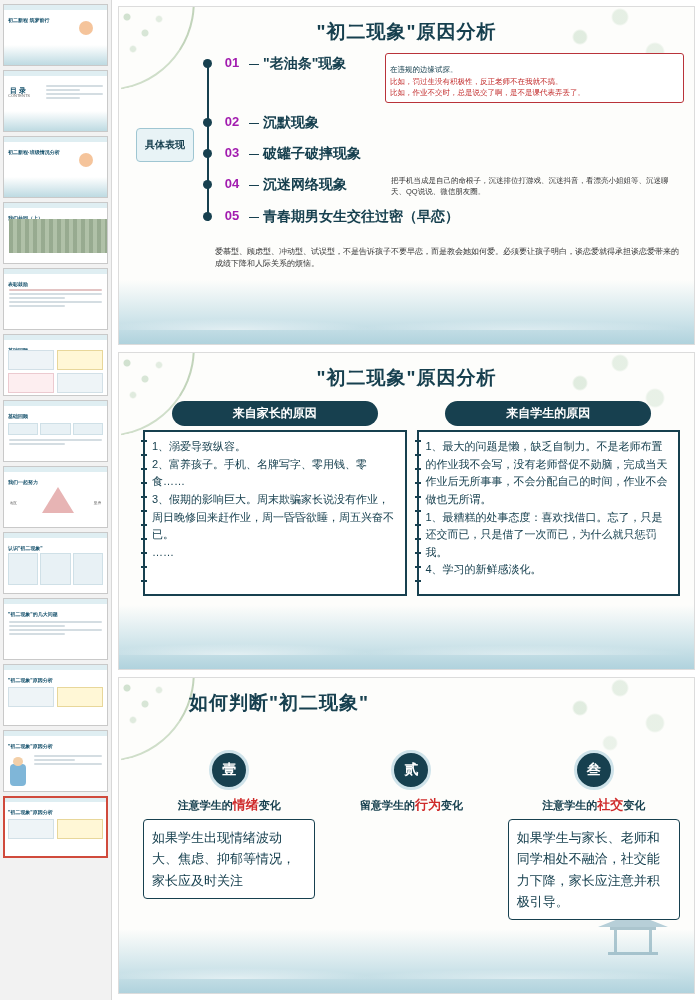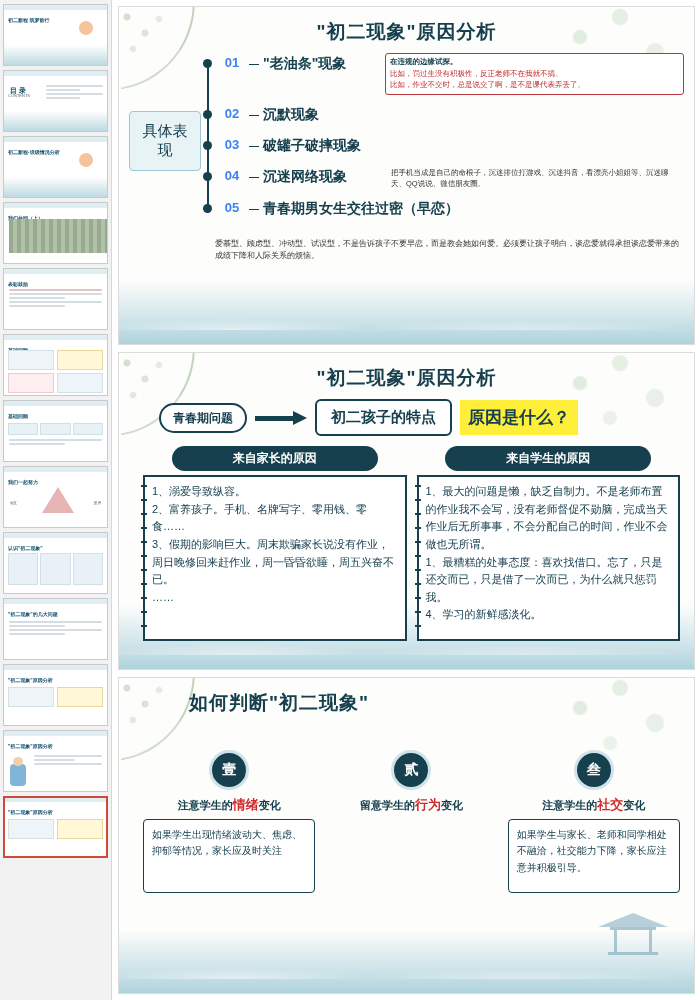--- a/index.html
+++ b/index.html
@@ -111,48 +111,48 @@
   }
   .s-title.left{text-align:left;padding-left:70px;}
 
   
   .s1 .body{position:relative;z-index:4;margin-top:8px;padding:0 10px;display:flex;}
   .tag-left{
     width:72px;flex:0 0 72px;display:flex;align-items:center;justify-content:center;
   }
   .tag-box{
     background:#e8f3f6;border:1px solid #9fc6d2;border-radius:4px;
-    padding:10px 8px;font-size:15px;font-weight:normal;color:#17404f;line-height:1.25;
+    padding:10px 8px;font-size:10px;font-weight:bold;color:#17404f;line-height:1.25;
     text-align:center;
   }
   .rows{flex:1;position:relative;padding-left:10px;}
   .rows:before{
     content:"";position:absolute;left:6px;top:10px;bottom:16px;width:2px;background:#17404f;
   }
   .row{display:flex;align-items:flex-start;margin-bottom:9px;position:relative;}
   .dot{
     position:absolute;left:-8px;top:6px;width:9px;height:9px;border-radius:50%;
     background:#17404f;
   }
   .num{
-    width:42px;flex:0 0 42px;font-size:13px;font-weight:bold;color:#3b82f6;
+    width:42px;flex:0 0 42px;font-size:13px;font-weight:bold;color:#a21caf;
     text-align:center;padding-top:2px;position:relative;
   }
   .num:after{content:"";position:absolute;right:-6px;top:11px;width:10px;height:1px;background:#17404f;}
   .rtxt{
     flex:0 0 auto;min-width:118px;font-size:14px;font-weight:bold;color:#17404f;
     padding:2px 4px 2px 10px;white-space:nowrap;
   }
   .rnote{
     flex:1;font-size:7.5px;line-height:1.45;color:#333;padding:2px 2px 0 6px;
   }
   .rnote.box{
     border:1px solid #b9333a;border-radius:3px;padding:3px 4px;background:#fff;
   }
-  .rnote.box .hd{color:#17404f;font-weight:bold;display:block;margin-bottom:1px;}
+  .rnote.box .hd{color:#17404f;font-weight:normal;display:block;margin-bottom:1px;margin-top:8px;}
   .rnote.box .rd{color:#c22a2a;display:block;}
   .foot-note{
     position:relative;z-index:4;margin:9px 14px 0 96px;font-size:8px;line-height:1.5;color:#333;
   }
 
   
   .s2 .mid{position:relative;z-index:4;display:flex;align-items:center;gap:8px;margin:8px 14px 0 40px;}
   .oval{
     border:2px solid #17404f;border-radius:22px;padding:6px 12px;
     font-size:12px;font-weight:bold;color:#17404f;line-height:1.2;text-align:center;background:#fff;
@@ -186,21 +186,21 @@
   .c3{flex:1;display:flex;flex-direction:column;align-items:center;}
   .badge{
     width:34px;height:34px;border-radius:50%;background:#17404f;color:#fff;
     display:flex;align-items:center;justify-content:center;font-size:14px;font-weight:bold;
     border:3px solid #cfe3ea;margin-bottom:6px;
   }
   .c3-head{font-size:11px;color:#17404f;font-weight:bold;margin-bottom:5px;text-align:center;}
   .c3-head em{font-style:normal;color:#cf2b2b;font-size:13px;}
   .c3-body{
     border:1.5px solid #17404f;border-radius:4px;background:#fff;padding:7px 8px;
-    font-size:10px;line-height:1.65;color:#17404f;width:100%;box-sizing:border-box;min-height:74px;
+    font-size:13px;line-height:1.65;color:#17404f;width:100%;box-sizing:border-box;min-height:74px;
   }
   .s3 .pavilion{
     position:absolute;right:18px;bottom:30px;width:86px;height:56px;z-index:3;opacity:.85;
   }
 </style>
 </head>
 <body>
 
 <div class="app">
 
@@ -393,26 +393,20 @@
 
       <div class="foot-note">爱慕型、顾虑型、冲动型、试误型，不是告诉孩子不要早恋，而是教会她如何爱。必须要让孩子明白，谈恋爱就得承担谈恋爱带来的成绩下降和人际关系的烦恼。</div>
       <div class="wave"></div>
     </div>
 
     <div class="slide s2">
       <div class="deco-tl"></div>
       <div class="deco-tr"></div>
       <div class="s-title">"初二现象"原因分析</div>
 
-      <div class="mid">
-        <div class="oval">青春期问题</div>
-        <div class="arrow"></div>
-        <div class="pillbox">初二孩子的特点</div>
-        <div class="hl">原因是什么？</div>
-      </div>
 
       <div class="cols">
         <div class="col">
           <div class="col-hd">来自家长的原因</div>
           <div class="col-card">
             <span class="hooks"></span>
             <div>1、溺爱导致纵容。</div>
             <div>2、富养孩子。手机、名牌写字、零用钱、零食……</div>
             <div>3、假期的影响巨大。周末欺骗家长说没有作业，周日晚修回来赶作业，周一昏昏欲睡，周五兴奋不已。</div>
             <div>……</div>

